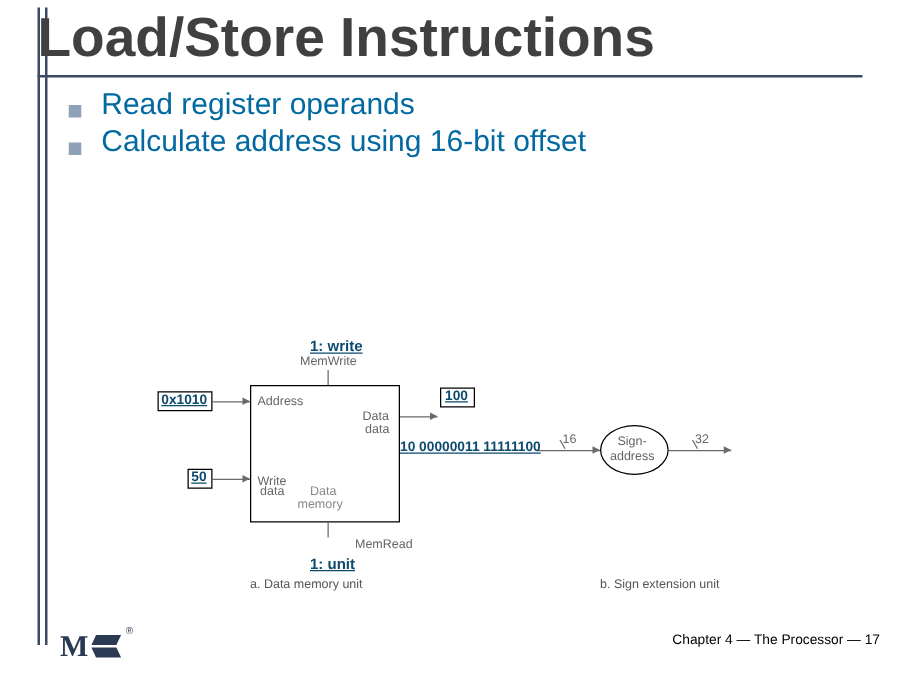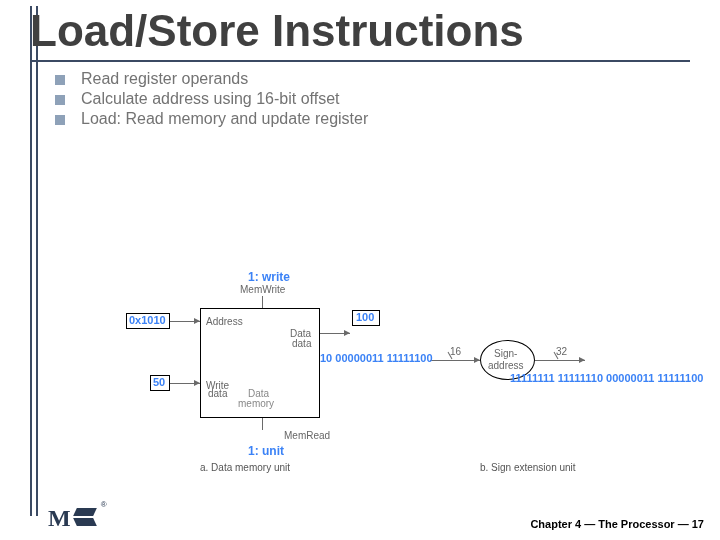--- a/index.html
+++ b/index.html
@@ -40,23 +40,23 @@
     border-left: 2px solid #3b4a63;
   }
   .content {
     position: absolute;
     left: 55px;
     top: 70px;
     width: 650px;
   }
   .b1 {
     display: flex;
-    align-items: flex-start;
-    font-size: 16px;
-    color: #737373;
+    align-items: center;
+    font-size: 24px;
+    color: #0369a1;
     margin-bottom: 2px;
   }
   .b1 .sq {
     width: 10px; height: 10px;
     background: #8ea1b8;
     flex: 0 0 10px;
     margin-right: 16px;
     position: relative;
     top: 5px;
   }
@@ -79,22 +79,23 @@
     position: absolute;
     left: 80px;
     top: 270px;
     width: 620px;
     height: 220px;
   }
   .lbl {
     position: absolute;
     font-size: 12px;
     font-weight: bold;
-    color: #3b82f6;
+    color: #0c4a6e;
     white-space: nowrap;
+    text-decoration: underline;
   }
   .box {
     position: absolute;
     border: 1px solid #000;
     background: #fff;
   }
   .porttext {
     position: absolute;
     font-size: 10px;
     color: #666;
@@ -111,23 +112,23 @@
     border-left: 6px solid #6a6a6a;
   }
   .ellipse {
     position: absolute;
     border: 1px solid #000;
     border-radius: 50%;
   }
   .footer {
     position: absolute;
     right: 16px;
-    bottom: 10px;
+    bottom: 22px;
     font-size: 11px;
-    font-weight: bold;
+    font-weight: normal;
     color: #000;
   }
   .logo {
     position: absolute;
     left: 48px;
     bottom: 10px;
     display: flex;
     align-items: flex-start;
     gap: 4px;
   }
@@ -176,24 +177,20 @@
 
 <div class="content">
   <div class="b1">
     <span class="sq"></span>
     <span>Read register operands</span>
   </div>
   <div class="b1">
     <span class="sq"></span>
     <span>Calculate address using 16-bit offset</span>
   </div>
-  <div class="b1">
-    <span class="sq"></span>
-    <span>Load: Read memory and update register</span>
-  </div>
 </div>
 
 <div class="diagram">
 
   <div class="lbl" style="left:168px; top:0px;">1: write</div>
 
   <div class="porttext" style="left:160px; top:14px;">MemWrite</div>
 
   <div class="wire" style="left:182px; top:26px; width:1px; height:12px;"></div>
 
@@ -236,21 +233,20 @@
   <div class="porttext" style="left:370px; top:76px; font-size:10px;">16</div>
 
   <div style="position:absolute; left:366px; top:85px; width:8px; height:1px; background:#6a6a6a; transform:rotate(60deg);"></div>
 
   <div class="wire" style="left:455px; top:90px; width:50px; height:1px;"></div>
   <div class="arrowr" style="left:499px; top:87px;"></div>
   <div class="porttext" style="left:476px; top:76px; font-size:10px;">32</div>
   <div style="position:absolute; left:472px; top:85px; width:8px; height:1px; background:#6a6a6a; transform:rotate(60deg);"></div>
 
   <div class="lbl" style="left:240px; top:82px; font-size:11px;">10 00000011 11111100</div>
-  <div class="lbl" style="left:430px; top:102px; font-size:11px;">11111111 11111110 00000011 11111100</div>
 
   <div class="caption" style="left:400px; top:192px;">b. Sign extension unit</div>
 </div>
 
 <div class="logo">
   <span class="logo-m">M</span>
   <span class="logo-k"></span>
   <span class="reg">®</span>
 </div>
 

